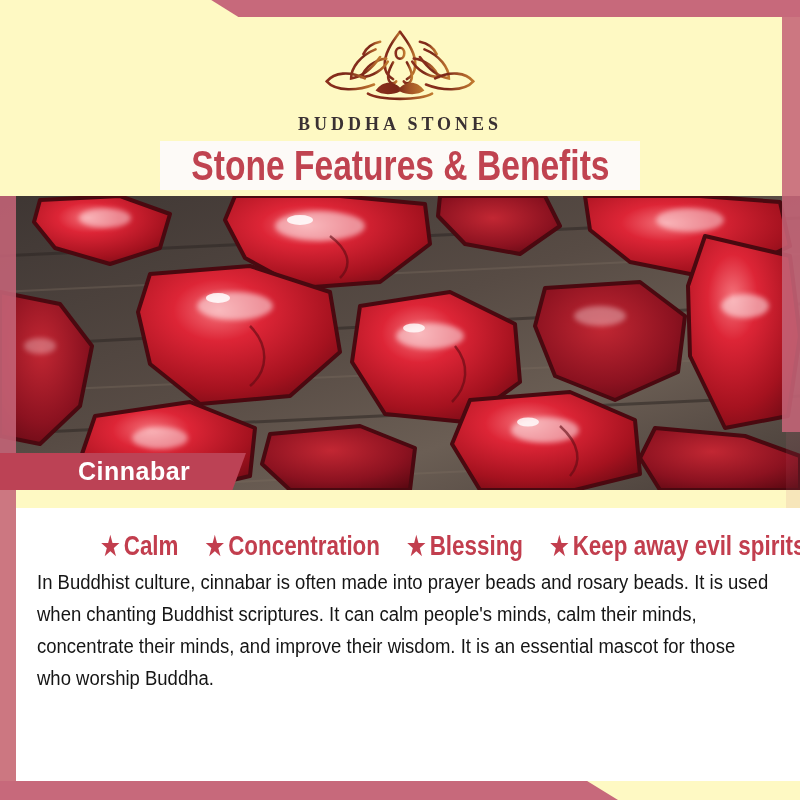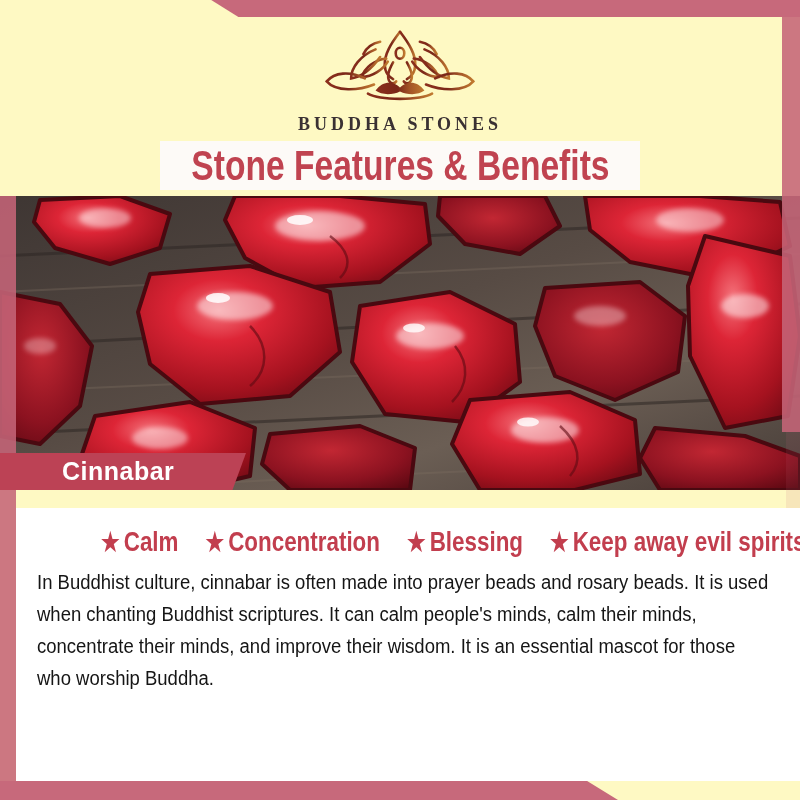--- a/index.html
+++ b/index.html
@@ -32,29 +32,29 @@
               display:inline-block;transform:scaleX(.8);transform-origin:center;}
 
   
   .hero{position:absolute;left:0;top:196px;width:800px;height:294px;z-index:1;}
   .hero svg{display:block;width:800px;height:294px;}
 
   
   .ribbon{position:absolute;left:0;top:453px;width:246px;height:37px;background:#bc4255;
           clip-path:polygon(0 0,100% 0,94.5% 100%,0 100%);z-index:5;
           display:flex;align-items:center;}
-  .ribbon-text{color:#ffffff;font-weight:bold;font-size:25px;letter-spacing:.5px;padding-left:62px;}
+  .ribbon-text{color:#ffffff;font-weight:bold;font-size:25px;letter-spacing:.5px;padding-left:78px;}
 
   
   .white-panel{position:absolute;left:16px;top:508px;width:784px;height:273px;
                background:#ffffff;z-index:2;}
 
   
   .features{position:absolute;top:523px;left:0;width:100%;text-align:center;z-index:6;
-            white-space:nowrap;color:#c23e4e;font-weight:bold;font-size:28px;line-height:38px;}
+            white-space:nowrap;color:#c23e4e;font-weight:bold;font-size:28px;line-height:46px;}
   .features-inner{display:inline-block;transform:scaleX(.8);transform-origin:center;}
   .feature-item{display:inline-block;margin:0 13px;}
   .star{display:inline-block;margin-right:5px;font-size:26px;}
 
   
   .description{position:absolute;left:37px;top:566px;width:792px;z-index:6;
                font-size:20px;line-height:32px;color:#151515;
                transform:scaleX(.925);transform-origin:left top;}
 </style>
 </head>

